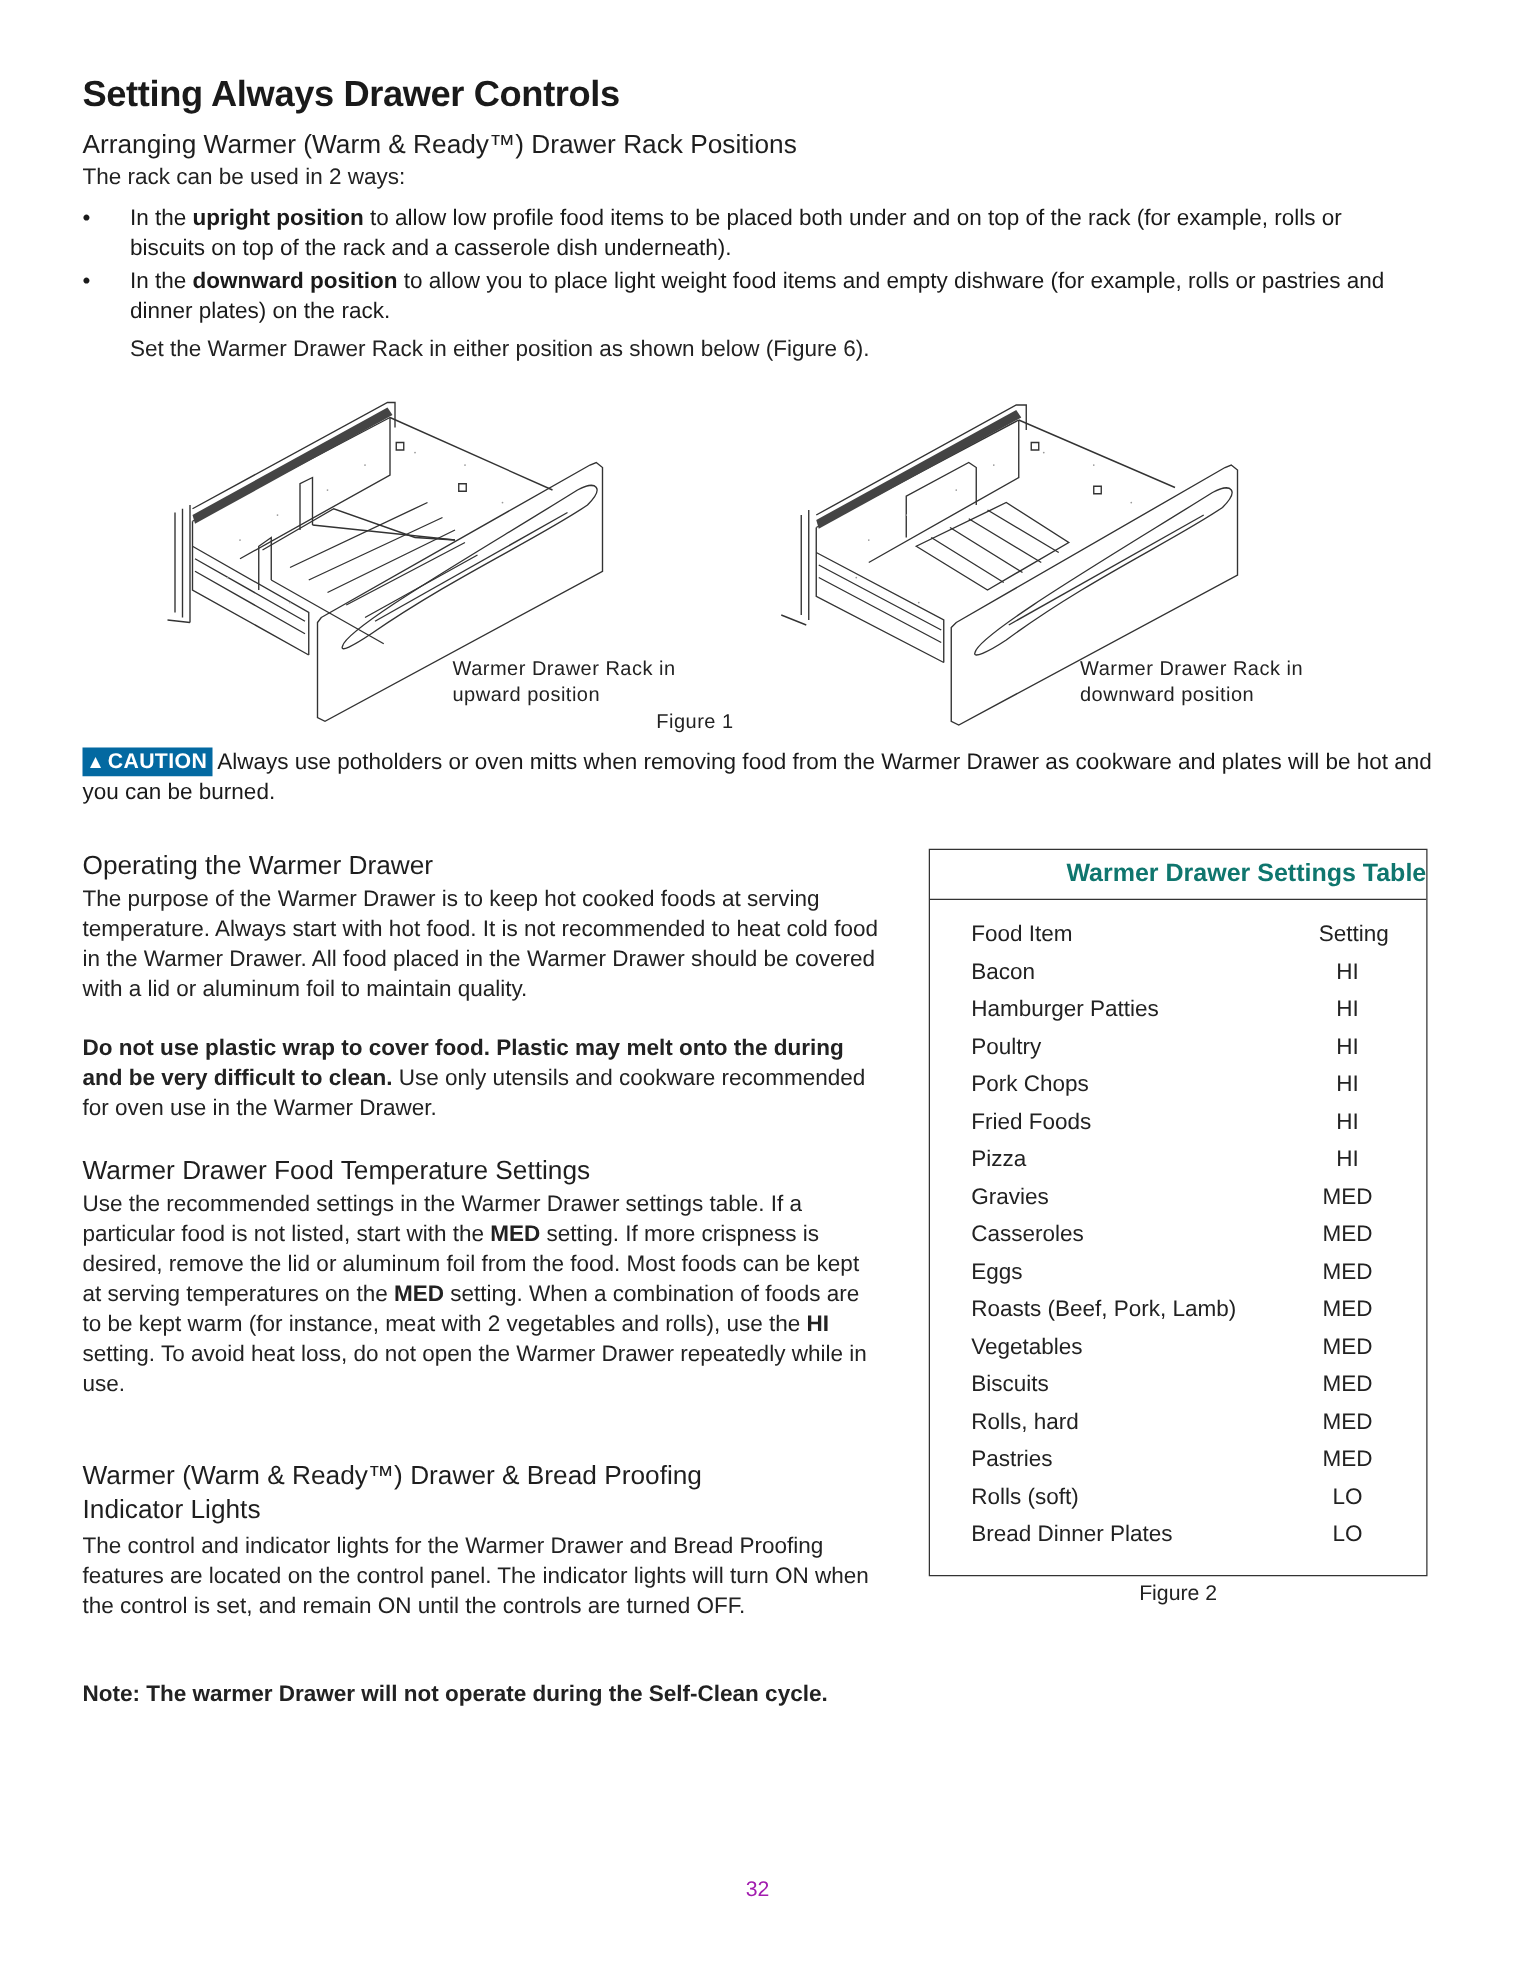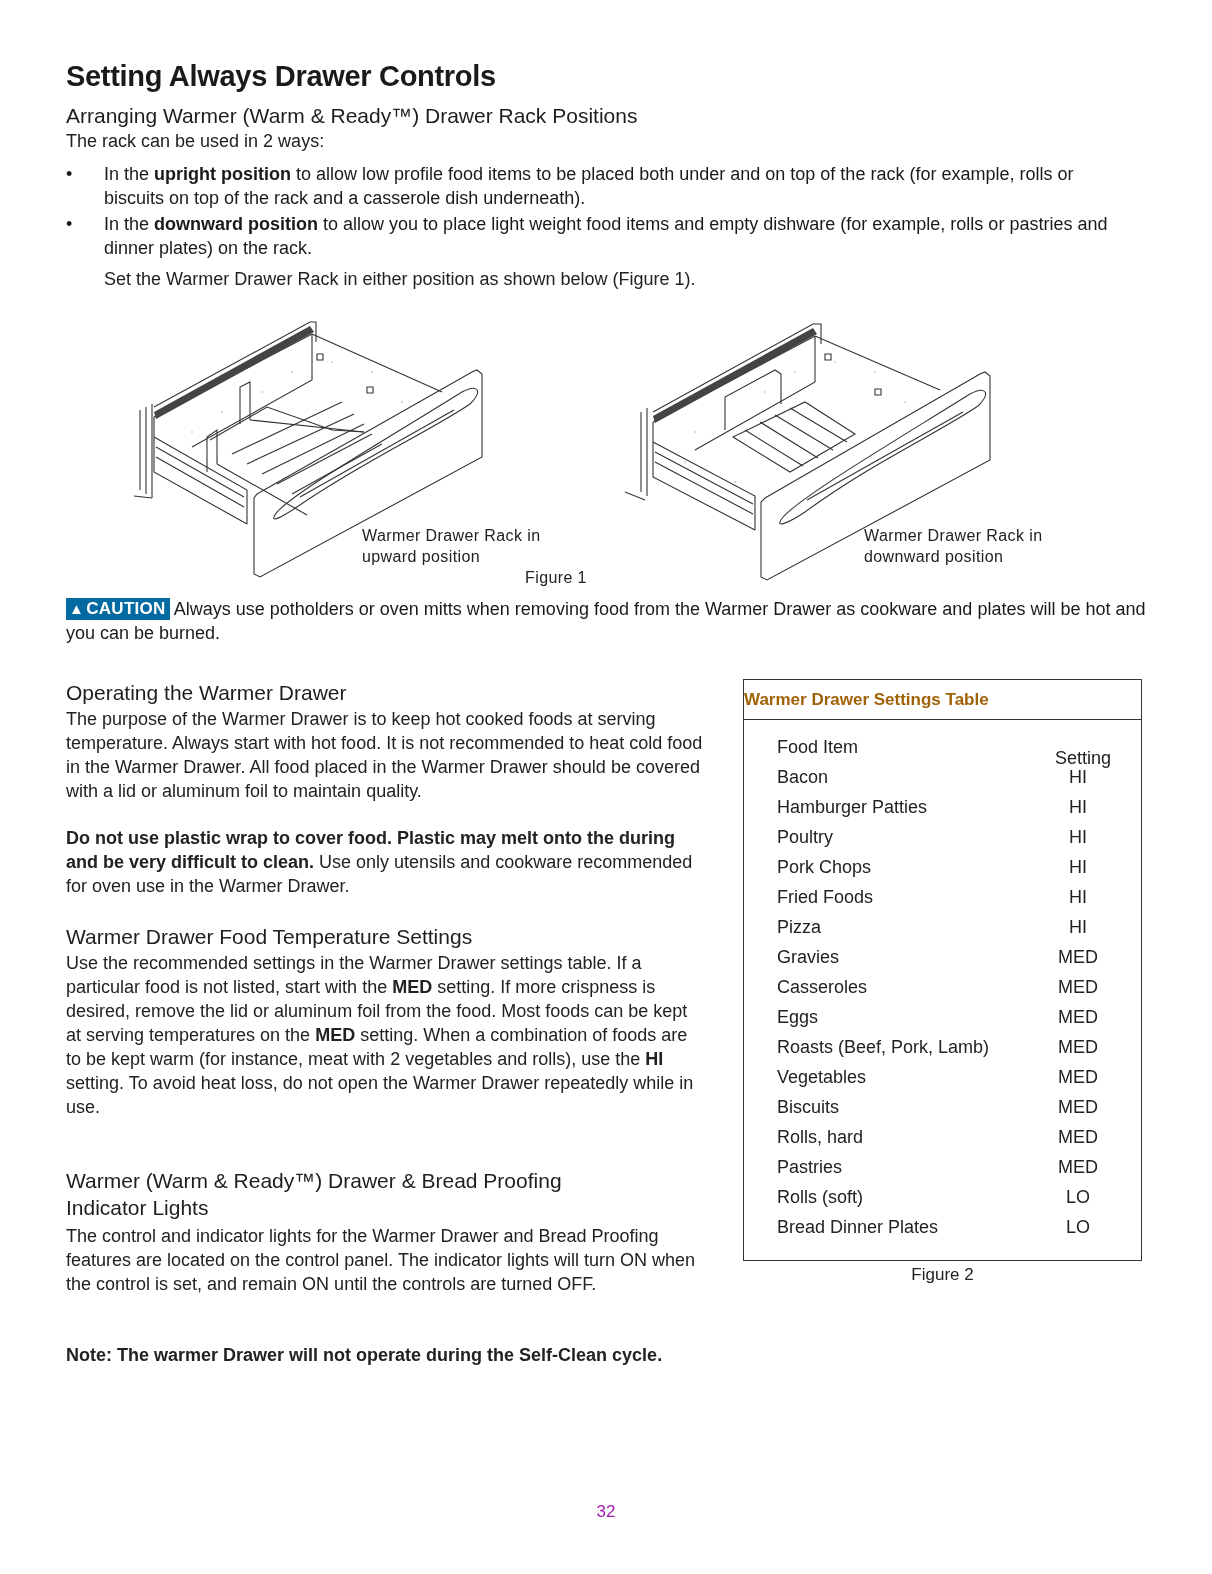--- a/index.html
+++ b/index.html
@@ -35,22 +35,22 @@
   .caution-badge .tri { font-size: 15px; margin-right: 2px; }
 
   .col-left { left: 66px; width: 640px; }
   .p-block { position: absolute; font-size: 18px; line-height: 24px; color: #222; }
 
   .settings-table {
     position: absolute; left: 743px; top: 679px; width: 399px; height: 582px;
     border: 1.5px solid #333; box-sizing: border-box;
   }
   .settings-table .tbl-title {
-    height: 39px; border-bottom: 1.5px solid #333; text-align: left;
-    font-weight: bold; font-size: 17px; line-height: 39px; color: #a16207;
+    height: 39px; border-bottom: 1.5px solid #333; text-align: right;
+    font-weight: bold; font-size: 20px; line-height: 39px; color: #0f766e;
   }
   .settings-table .rows { padding: 12px 30px 0 33px; }
   .tbl-row { display: flex; justify-content: space-between; height: 30px; font-size: 18px; line-height: 30px; color: #222; }
   .tbl-row .setting { width: 66px; text-align: center; }
   .tbl-row.header { font-weight: normal; }
   .fig2 { position: absolute; left: 743px; top: 1265px; width: 399px; text-align: center; font-size: 17px; color: #222; }
   .page-num { position: absolute; left: 0; width: 1212px; top: 1502px; text-align: center; font-size: 17px; color: #a21caf; }
 </style>
 </head>
 <body>
@@ -63,21 +63,21 @@
 <ul class="bullets">
   <li>
     <span class="dot">•</span>
     <span>In the </span><b>upright position</b><span> to allow low profile food items to be placed both under and on top of the rack (for example, rolls or biscuits on top of the rack and a casserole dish underneath).</span>
   </li>
   <li>
     <span class="dot">•</span>
     <span>In the </span><b>downward position</b><span> to allow you to place light weight food items and empty dishware (for example, rolls or pastries and dinner plates) on the rack.</span>
   </li>
 </ul>
-<div class="abs body-text set-line">Set the Warmer Drawer Rack in either position as shown below (Figure 1).</div>
+<div class="abs body-text set-line">Set the Warmer Drawer Rack in either position as shown below (Figure 6).</div>
 
 <div class="figure" style="left:132px; top:312px; width:470px; height:275px;">
   <svg width="470" height="275" viewBox="0 0 470 275">
     <g fill="none" stroke="#333" stroke-width="1.1">
 
       <path d="M8 98 L8 178 M14 95 L14 182 M20 92 L20 186"></path>
       <path d="M2 184 L20 186"></path>
 
       <path d="M22 95 L178 10 L184 10 L184 30"></path>
       <path d="M22 105 L180 22"></path>
@@ -185,21 +185,21 @@
   <div>Indicator Lights</div>
 </div>
 <div class="p-block col-left" style="top:1224px;">The control and indicator lights for the Warmer Drawer and Bread Proofing features are located on the control panel. The indicator lights will turn ON when the control is set, and remain ON until the controls are turned OFF.</div>
 <div class="p-block col-left" style="top:1343px; font-weight:bold;">Note: The warmer Drawer will not operate during the Self-Clean cycle.</div>
 
 <div class="settings-table">
   <div class="tbl-title">Warmer Drawer Settings Table</div>
   <div class="rows" id="table-rows">
     <div class="tbl-row header">
       <span>Food Item</span>
-      <span class="setting" style="width:auto;margin-top:11px;">Setting</span>
+      <span class="setting" style="width:auto;">Setting</span>
     </div>
   <div class="tbl-row">
         <span>Bacon</span>
         <span class="setting">HI</span>
       </div>
       <div class="tbl-row">
         <span>Hamburger Patties</span>
         <span class="setting">HI</span>
       </div>
       <div class="tbl-row">

